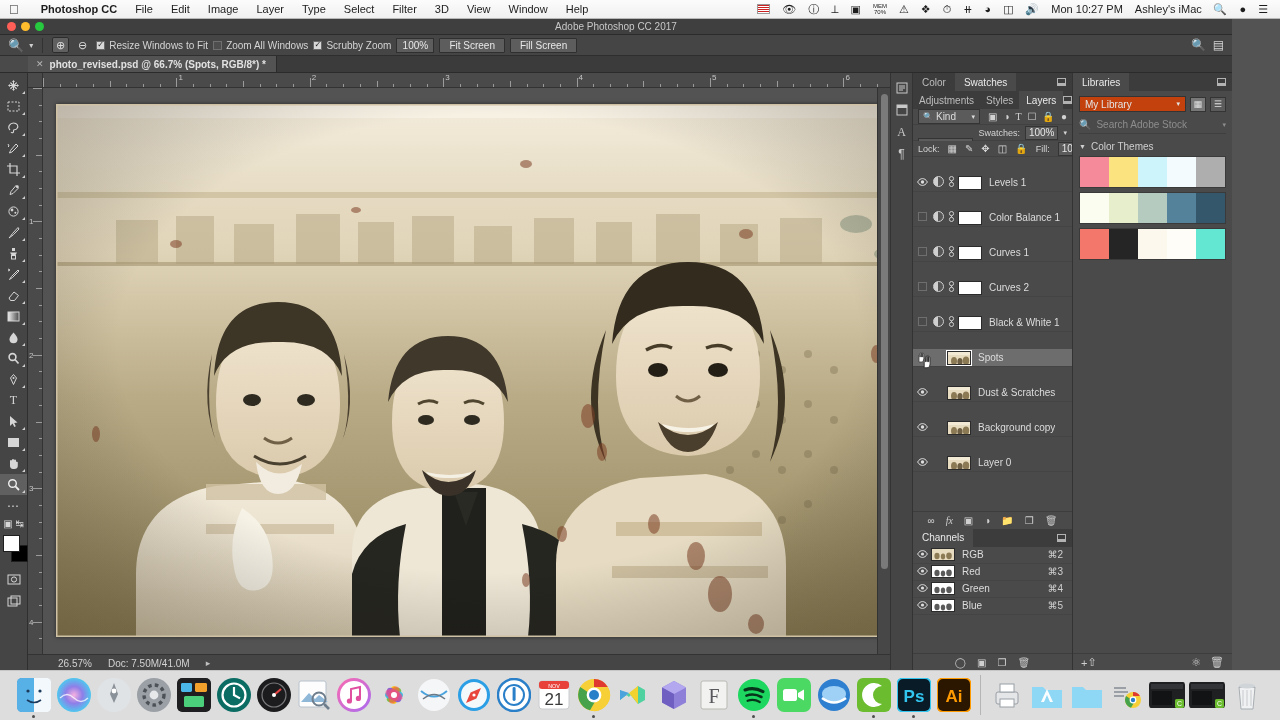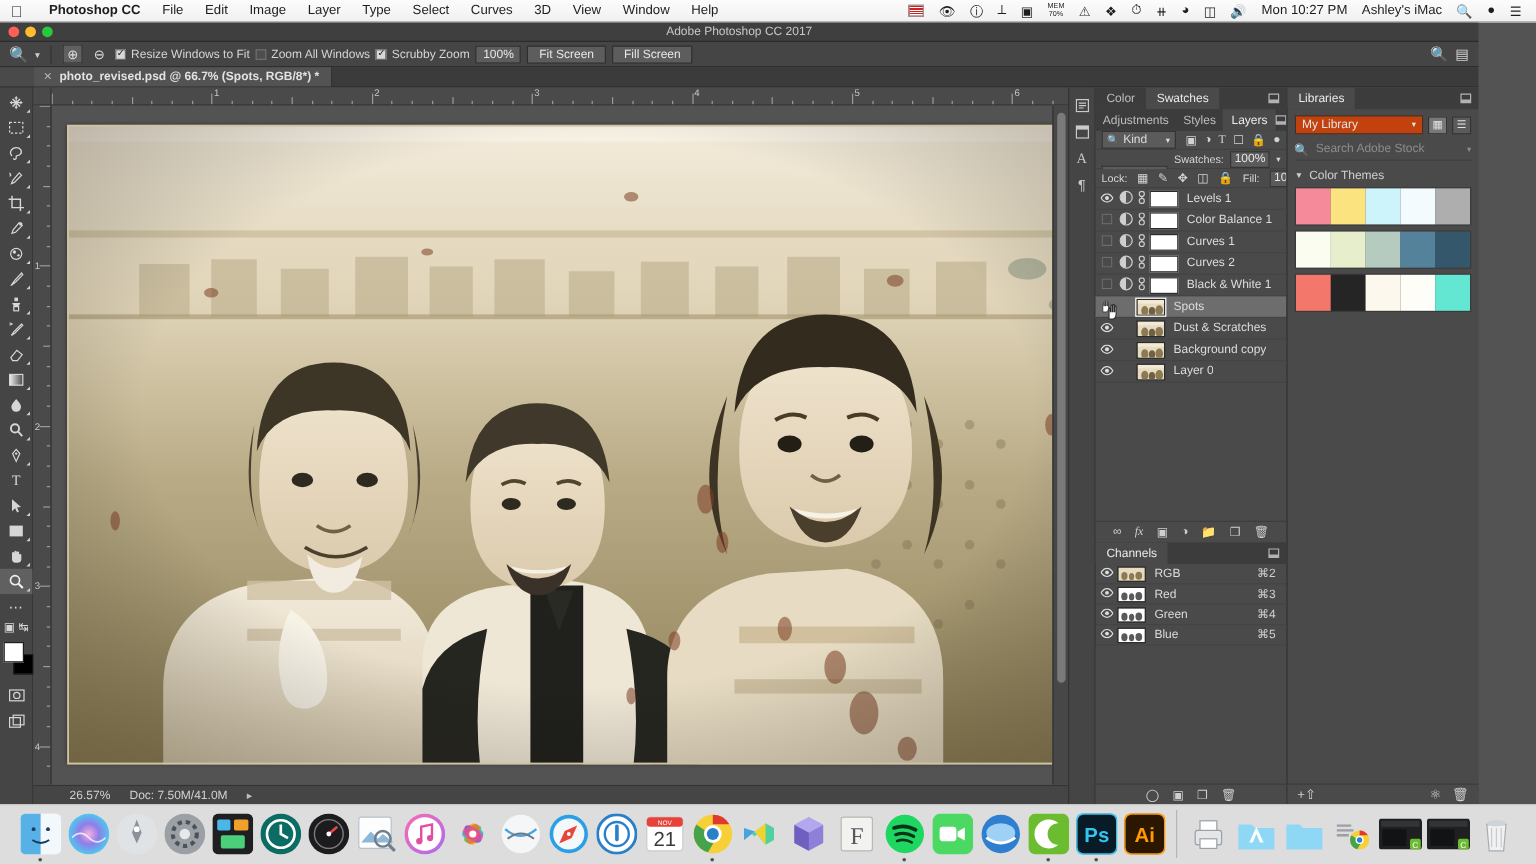--- a/index.html
+++ b/index.html
@@ -165,21 +165,21 @@
   .selwrap {
     display: flex; align-items: center; justify-content: space-between;
     background: #5b5b5b; border: 1px solid #343434; height: 15px; padding: 0 4px; color: #e4e4e4; margin-top: 26px;
   }
   .numf { background: #5b5b5b; border: 1px solid #343434; height: 14px; padding: 0 3px;
           display: flex; align-items: center; color: #e7e7e7; font-size: 10px; }
 
   .layerlist { background: #4a4a4a; }
   .layer {
     height: 18px; display: flex; align-items: center; font-size: 10px; color: #dcdcdc;
-    border-bottom: 1px solid #444; position: relative;
+    border-bottom: 1px solid #444; position: relative; margin-top: 17px;
   }
   .layer.active { background: #6d6d6d; }
   .layer .eye { width: 18px; text-align: center; font-size: 9px; color: #d8d8d8; }
   .layer .fxcol { width: 14px; text-align: center; font-size: 9px; color: #ccc; }
   .layer .linkcol { width: 13px; text-align: center; font-size: 9px; color: #ccc; }
   .layer .thumb-mask { width: 24px; height: 14px; background: #fff; border: 1px solid #2b2b2b; }
   .layer .thumb-img {
     width: 24px; height: 14px; border: 1px solid #2b2b2b; margin-left: 2px;
     background: linear-gradient(#f0e2c6, #d8c49c);
     position: relative; overflow: hidden;
@@ -245,21 +245,21 @@
 
   <div class="macbar">
     <span class="apple"></span>
     <span class="mi bold">Photoshop CC</span>
     <span class="mi">File</span>
     <span class="mi">Edit</span>
     <span class="mi">Image</span>
     <span class="mi">Layer</span>
     <span class="mi">Type</span>
     <span class="mi">Select</span>
-    <span class="mi">Curves</span>
+    <span class="mi">Filter</span>
     <span class="mi">3D</span>
     <span class="mi">View</span>
     <span class="mi">Window</span>
     <span class="mi">Help</span>
 
     <div class="right">
       <span class="si">
           <i class="flagicon"></i>
         </span>
       <span class="si">👁</span>

